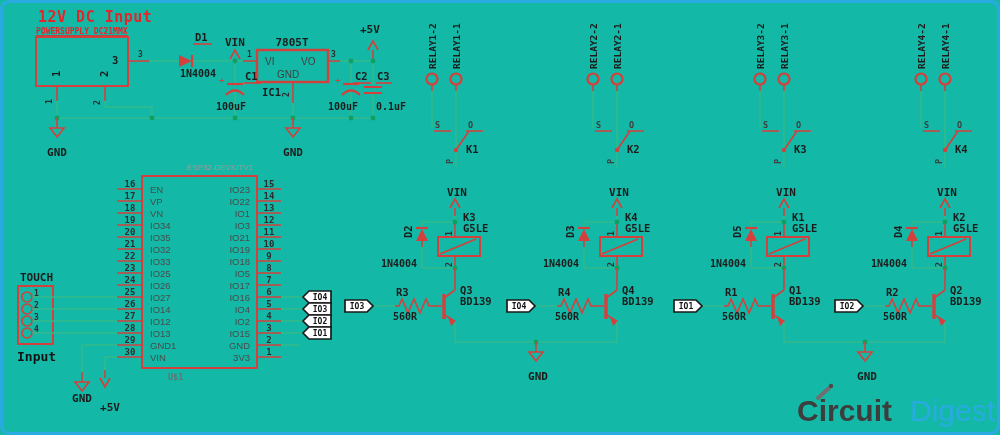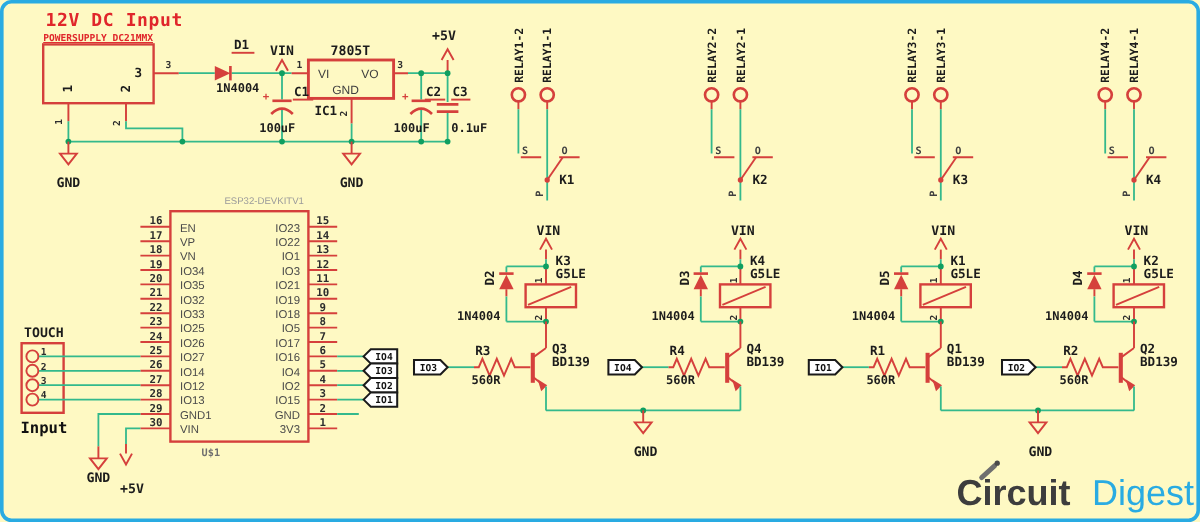--- a/index.html
+++ b/index.html
@@ -1,16 +1,16 @@
 <!DOCTYPE html>
 <html><head>
 <meta charset="utf-8">
 <style>
   html,body{margin:0;padding:0;background:#fff;}
-  .page{position:relative;width:1000px;height:435px;background:#fef9c3;overflow:hidden;}
+  .page{position:relative;width:1000px;height:435px;background:#14b8a6;overflow:hidden;}
   svg text{font-family:"DejaVu Sans Mono", monospace;}
   .t-title{font:bold 15px "DejaVu Sans Mono",monospace;fill:#e0262b;letter-spacing:.5px;}
   .t-redsm{font:bold 8px "DejaVu Sans Mono",monospace;fill:#e0262b;}
   .t-lbl{font:bold 11px "DejaVu Sans Mono",monospace;fill:#1c1c1c;}
   .t-ref{font:bold 10.5px "DejaVu Sans Mono",monospace;fill:#1c1c1c;}
   .t-val{font:bold 10px "DejaVu Sans Mono",monospace;fill:#1c1c1c;}
   .t-pin{font:bold 9px "DejaVu Sans Mono",monospace;fill:#2d2d2d;}
   .t-pins{font:bold 8px "DejaVu Sans Mono",monospace;fill:#2d2d2d;}
   .t-name{font:9.5px "Liberation Sans",sans-serif;fill:#4a4a4a;}
   .t-regname{font:10px "Liberation Sans",sans-serif;fill:#3f3f3f;}

